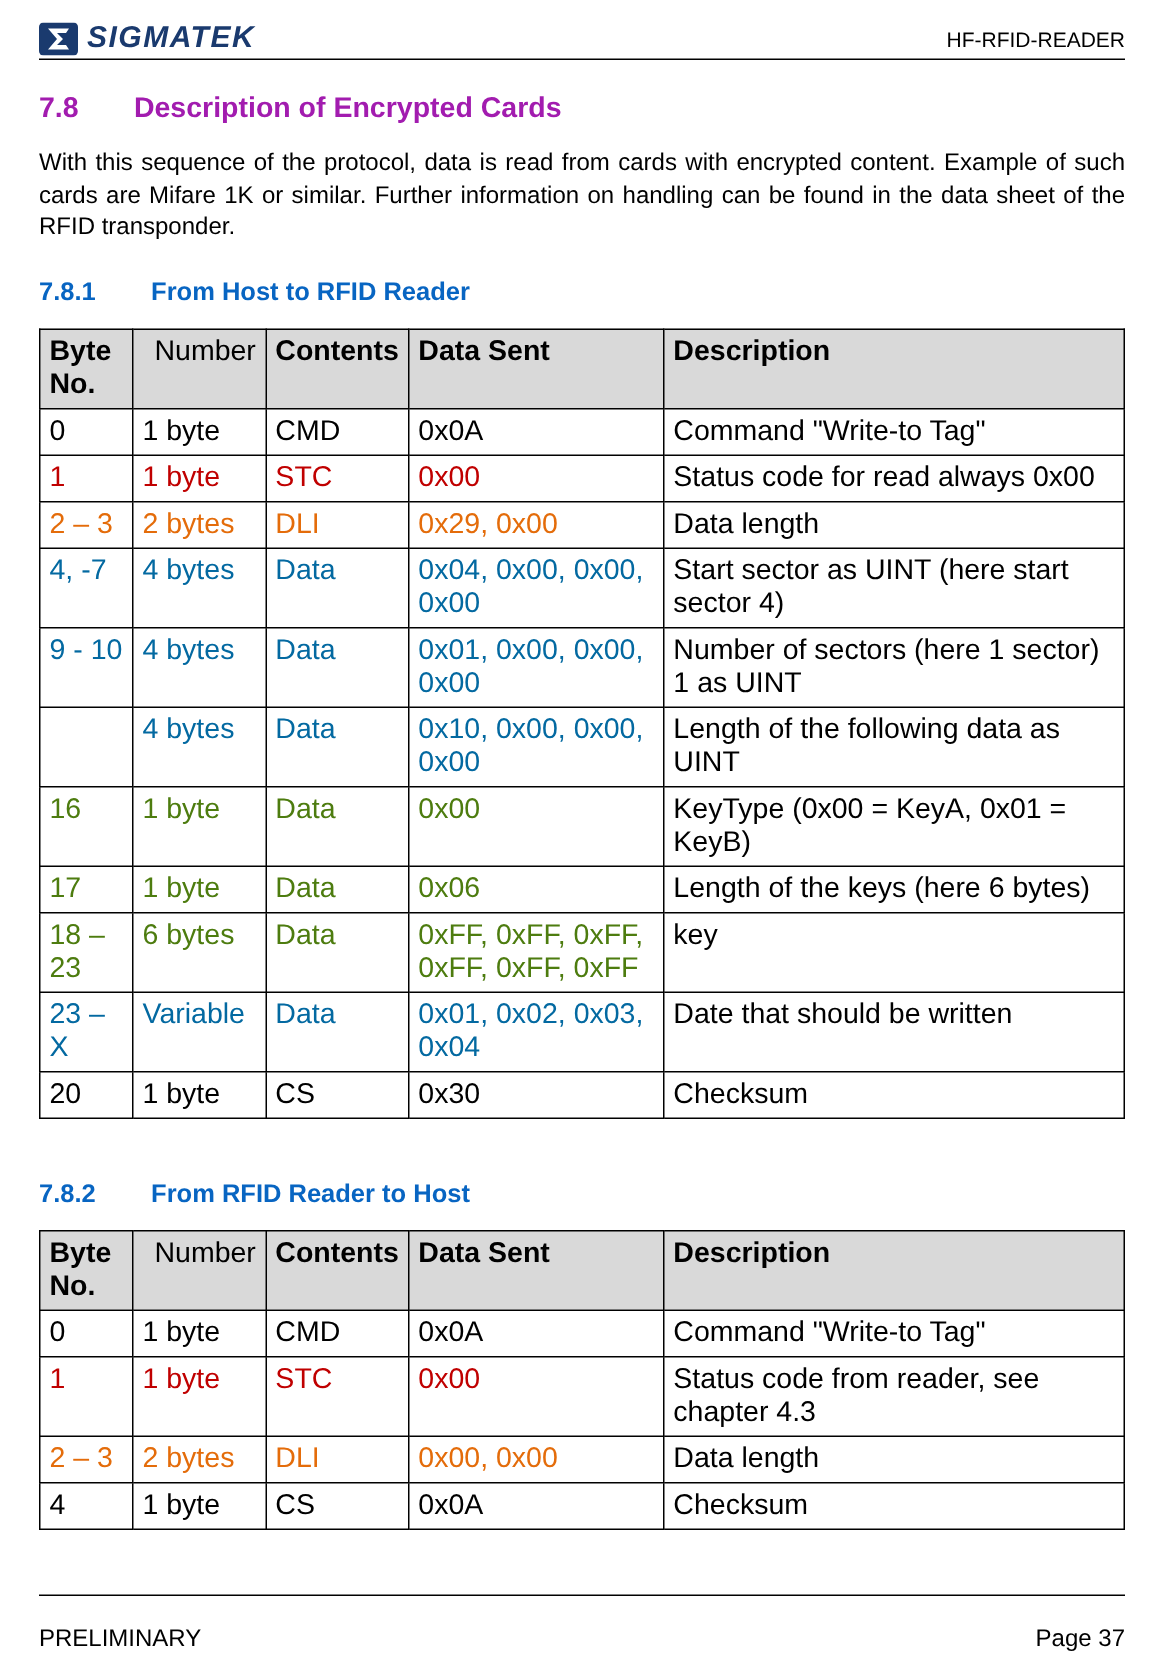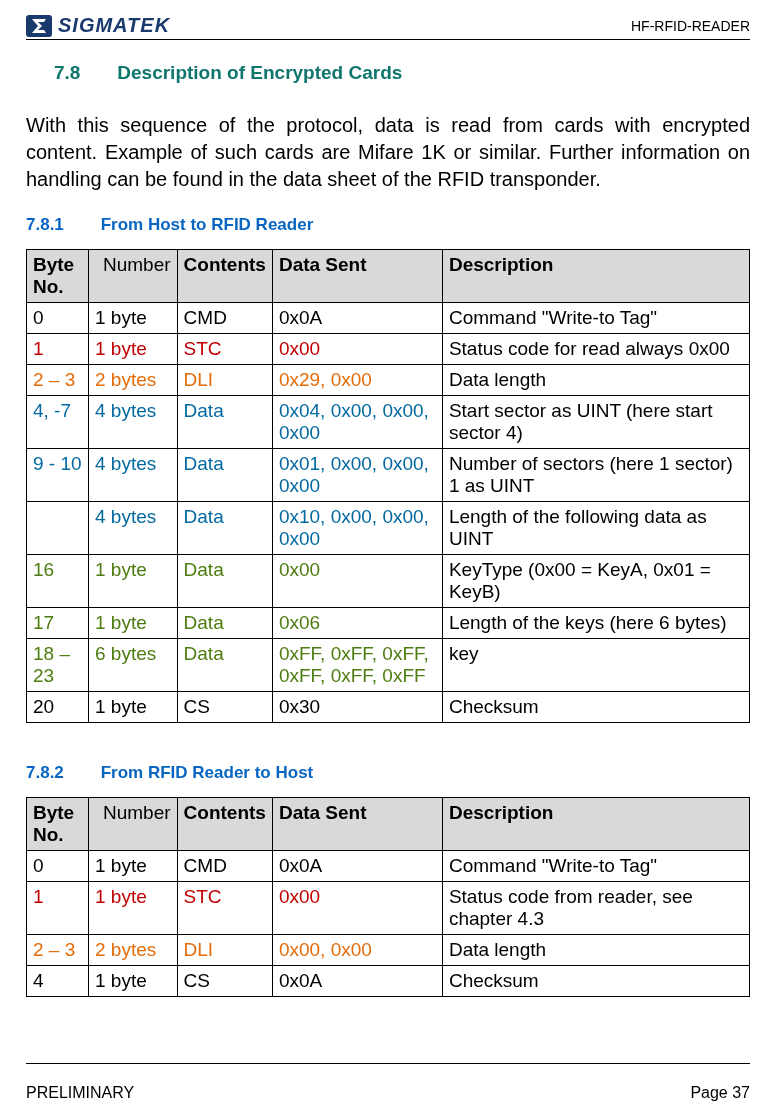--- a/index.html
+++ b/index.html
@@ -39,29 +39,28 @@
     font-style: italic;
     color: #1a3a6e;
   }
   .doc-id {
     font-size: 14px;
     color: #000;
   }
   .h1 {
     font-size: 19px;
     font-weight: 700;
-    color: #0f766e;
+    color: #a21caf;
     margin-top: 22px;
-    margin-left: 28px;
   }
   .h1 .num { display:inline-block; width: 58px; }
   .para {
-    font-size: 20px;
+    font-size: 16px;
     line-height: 1.35;
-    margin-top: 28px;
+    margin-top: 14px;
     text-align: justify;
   }
   .h2 {
     font-size: 17px;
     font-weight: 700;
     color: #0865c2;
     margin-top: 22px;
   }
   .h2 .num { display:inline-block; width: 70px; }
   table.data {
@@ -195,20 +194,27 @@
           <td>0x06</td>
           <td>Length of the keys (here 6 bytes)</td>
         </tr>
         <tr class="row-blue row-keep-desc">
           <td>18 – 23</td>
           <td>6 bytes</td>
           <td>Data</td>
           <td>0xFF, 0xFF, 0xFF, 0xFF, 0xFF, 0xFF</td>
           <td>key</td>
         </tr>
+        <tr class="row-green row-keep-desc">
+          <td>23 – X</td>
+          <td>Variable</td>
+          <td>Data</td>
+          <td>0x01, 0x02, 0x03, 0x04</td>
+          <td>Date that should be written</td>
+        </tr>
         <tr>
           <td>20</td>
           <td>1 byte</td>
           <td>CS</td>
           <td>0x30</td>
           <td>Checksum</td>
         </tr>
       </tbody>
   </table>
 

